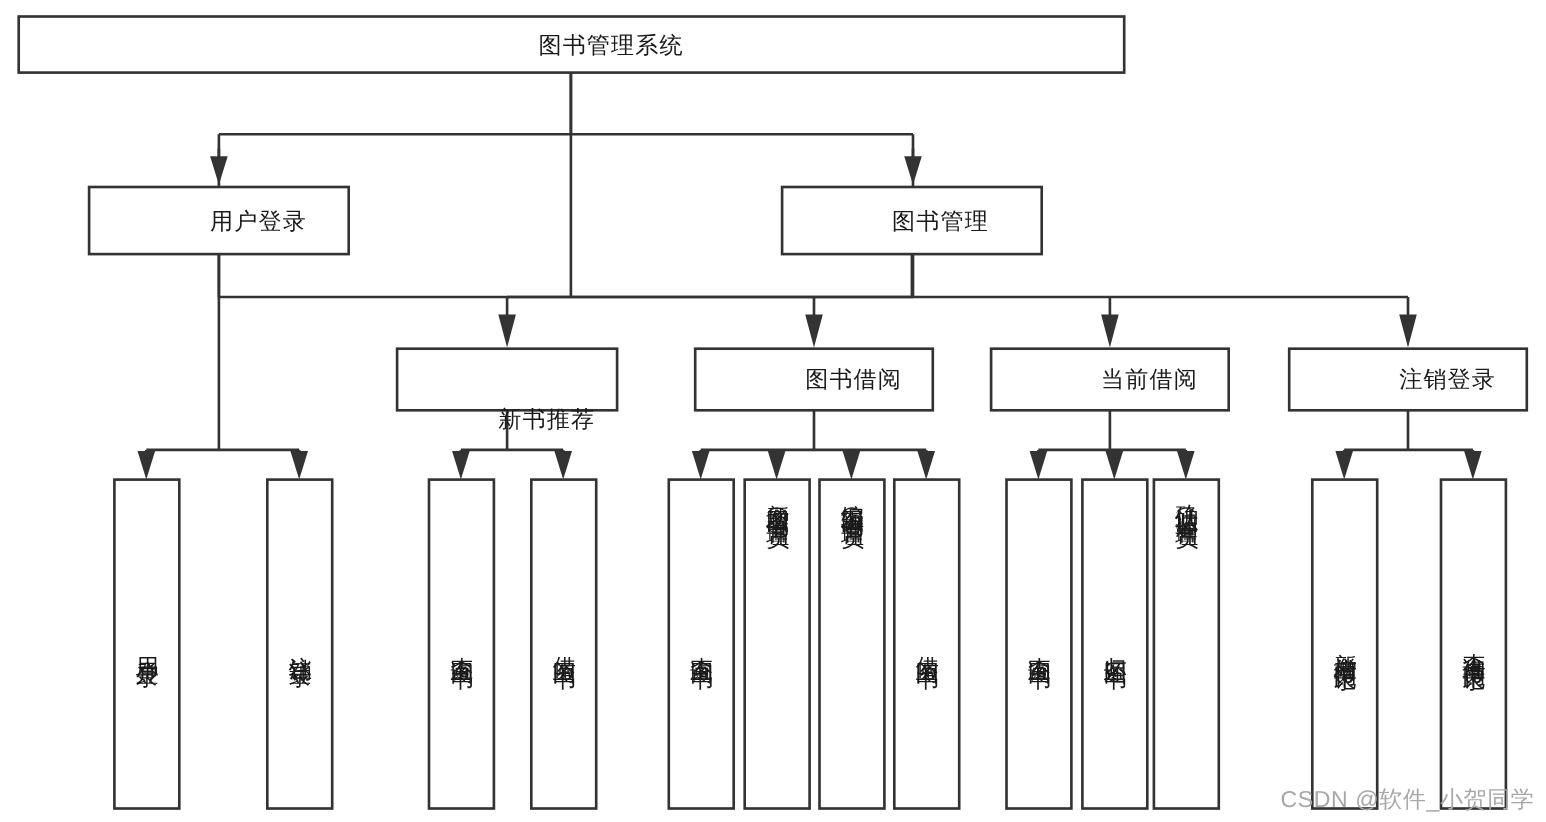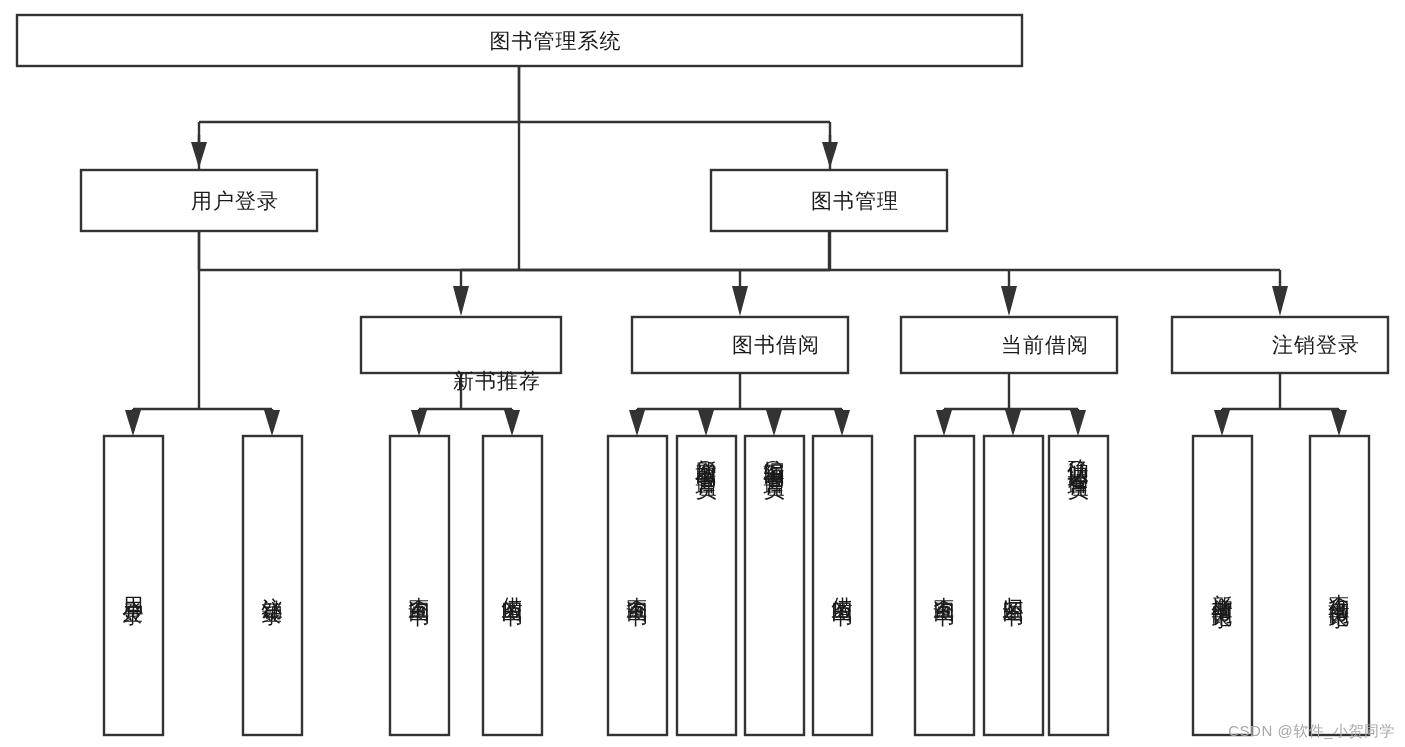--- a/index.html
+++ b/index.html
@@ -71,21 +71,21 @@
     font-size: 21px;
     color: #1a1a1a;
     letter-spacing: 1px;
     white-space: nowrap;
   }
   #watermark {
     position: absolute;
     right: 10px;
     bottom: 6px;
     font-family: "Liberation Sans", "DejaVu Sans", sans-serif;
-    font-size: 15px;
+    font-size: 21px;
     color: #a8a8a8;
     letter-spacing: 0.5px;
     white-space: nowrap;
     pointer-events: none;
   }
 </style>
 </head>
 <body>
 
 <div id="diagram-root">

